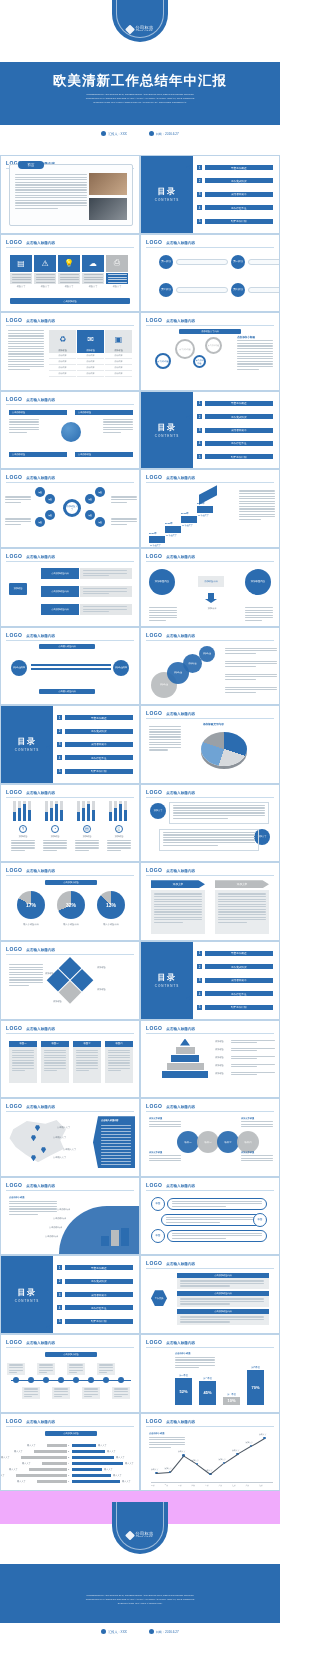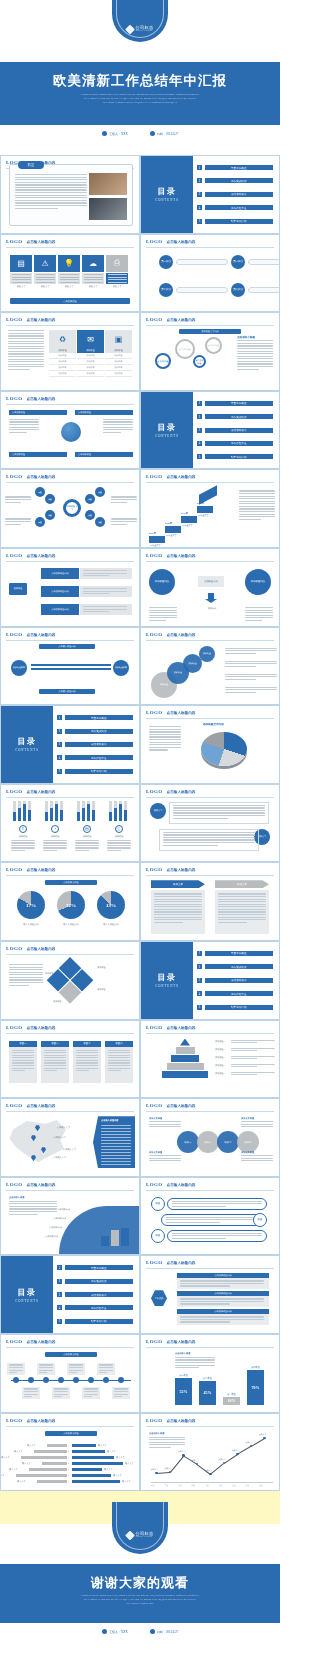--- a/index.html
+++ b/index.html
@@ -2,21 +2,21 @@
 <html><head>
 <meta charset="utf-8">
 <style>
   * { box-sizing: border-box; margin:0; padding:0; }
   html,body { background:#ffffff; }
   body {
     width:280px; height:1654px; overflow:hidden;
     font-family:"Liberation Sans","DejaVu Sans",sans-serif;
     color:#2b3a4a;
   }
-  .page { width:280px; height:1654px; position:relative; background:#fef9c3;font-family:Liberation Serif, serif; }
+  .page { width:280px; height:1654px; position:relative; background:#f0abfc; }
 
   
   .cover { position:relative; width:280px; height:155px; background:#fff; }
   .cover-band { position:absolute; left:0; right:0; top:62px; height:63px; background:#2b6cb0; }
   .cover-arch {
     position:absolute; left:50%; transform:translateX(-50%); top:-20px;
     width:56px; height:62px; background:#2b6cb0;
     border-radius:0 0 28px 28px;
   }
   .cover-arch-inner {
@@ -1402,21 +1402,20 @@
     <div class="cl-arch">
       <div class="cl-arch-inner"></div>
     </div>
     <div class="logo-mark" style="top:8px">
       <div class="logo-dia"></div>
       <div class="logo-txt">
         <div class="logo-cn">公司标志</div>
         <div class="logo-en">YOUR LOGO</div>
       </div>
     </div>
-    <div class="cl-title">谢谢大家的观看</div>
     <div class="cl-sub">CONSECTETUR ADIPISICING ELIT, CONSECTETUR ADIPISICING ELIT, SED DO EIUSMOD TEMPOR INCIDIDUNT UT LABORE ET DOLORE MAGNA ALIQUA. UT ENIM AD MINIM VENIAM, QUIS NOSTRUD EXERCITATION ULLAMCO LABORIS NISI.</div>
     <div class="cl-meta">
       <div class="meta-item">
         <span class="meta-dot"></span>
         <span>汇报人：XXX</span>
       </div>
       <div class="meta-item">
         <span class="meta-dot"></span>
         <span>日期：2016.6.27</span>
       </div>

